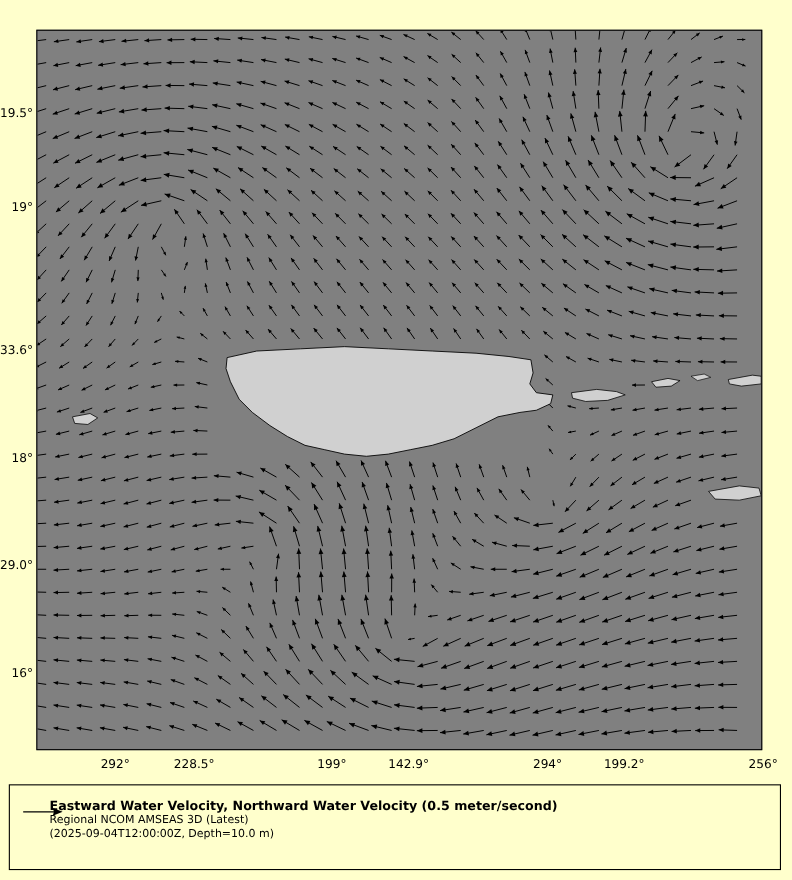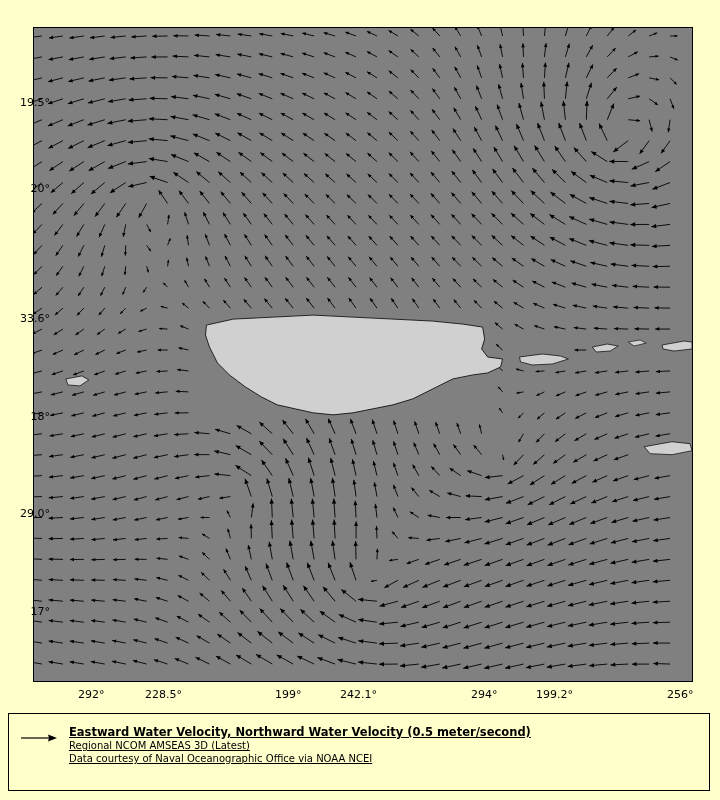--- a/index.html
+++ b/index.html
@@ -43,29 +43,28 @@
     width: 100%;
     height: 100%;
     pointer-events: none;
   }
   
   .axis-label {
     position: absolute;
     font-size: 11px;
     color: #000;
     white-space: nowrap;
-    margin-left: 20px;
   }
   .y-axis-label {
     text-align: right;
     width: 30px;
     left: 0;
   }
   .x-axis-label {
-    text-align: left;
+    text-align: right;
     top: 688px;
   }
   
   #legend-box {
     position: absolute;
     left: 8px;
     top: 713px;
     width: 702px;
     height: 78px;
     border: 1px solid #000;
@@ -74,24 +73,23 @@
   }
   #legend-arrow {
     position: absolute;
     left: 12px;
     top: 18px;
     width: 36px;
     height: 12px;
   }
   #legend-text {
     position: absolute;
-    left: 60px;
+    left: 36px;
     top: 11px;
     width: 640px;
-    text-decoration: underline;
   }
   #legend-title {
     font-size: 11.5px;
     font-weight: bold;
     color: #000;
     line-height: 14px;
   }
   .legend-sub {
     font-size: 10px;
     color: #000;
@@ -1880,39 +1878,39 @@
 
       <polygon fill="#d0d0d0" stroke="#000" stroke-width="0.7" points="630,318 652,314 660,315 660,322 642,324 631,322"></polygon>
 
       <polygon fill="#d0d0d0" stroke="#000" stroke-width="0.7" points="32,352 48,349 55,353 46,359 34,358"></polygon>
 
       <polygon fill="#d0d0d0" stroke="#000" stroke-width="0.7" points="612,420 640,415 658,417 660,424 640,428 618,427"></polygon>
     </svg>
   </div>
 
   <div class="axis-label y-axis-label" style="top:96px">19.5°</div>
-  <div class="axis-label y-axis-label" style="top:182px">20°</div>
+  <div class="axis-label y-axis-label" style="top:182px">19°</div>
   <div class="axis-label y-axis-label" style="top:312px">33.6°</div>
   <div class="axis-label y-axis-label" style="top:410px">18°</div>
   <div class="axis-label y-axis-label" style="top:507px">29.0°</div>
-  <div class="axis-label y-axis-label" style="top:605px">17°</div>
+  <div class="axis-label y-axis-label" style="top:605px">16°</div>
 
   <div class="axis-label x-axis-label" style="left:58px;  width:60px">292°</div>
   <div class="axis-label x-axis-label" style="left:125px; width:70px">228.5°</div>
   <div class="axis-label x-axis-label" style="left:255px; width:60px">199°</div>
-  <div class="axis-label x-axis-label" style="left:320px; width:70px">242.1°</div>
+  <div class="axis-label x-axis-label" style="left:320px; width:70px">142.9°</div>
   <div class="axis-label x-axis-label" style="left:451px; width:60px">294°</div>
   <div class="axis-label x-axis-label" style="left:516px; width:70px">199.2°</div>
   <div class="axis-label x-axis-label" style="left:647px; width:60px">256°</div>
 
   <div id="legend-box">
     <svg id="legend-arrow" viewBox="0 0 36 12">
       <line x1="0" y1="6" x2="30" y2="6" stroke="#000" stroke-width="1.2"></line>
       <polygon points="36,6 27,2.5 28,6 27,9.5" fill="#000"></polygon>
     </svg>
     <div id="legend-text">
       <div id="legend-title">Eastward Water Velocity, Northward Water Velocity (0.5 meter/second)</div>
       <div class="legend-sub">Regional NCOM AMSEAS 3D (Latest)</div>
-      <div class="legend-sub">Data courtesy of Naval Oceanographic Office via NOAA NCEI</div>
+      <div class="legend-sub">(2025-09-04T12:00:00Z, Depth=10.0 m)</div>
     </div>
   </div>
 
 </div>
 
 </body></html>

